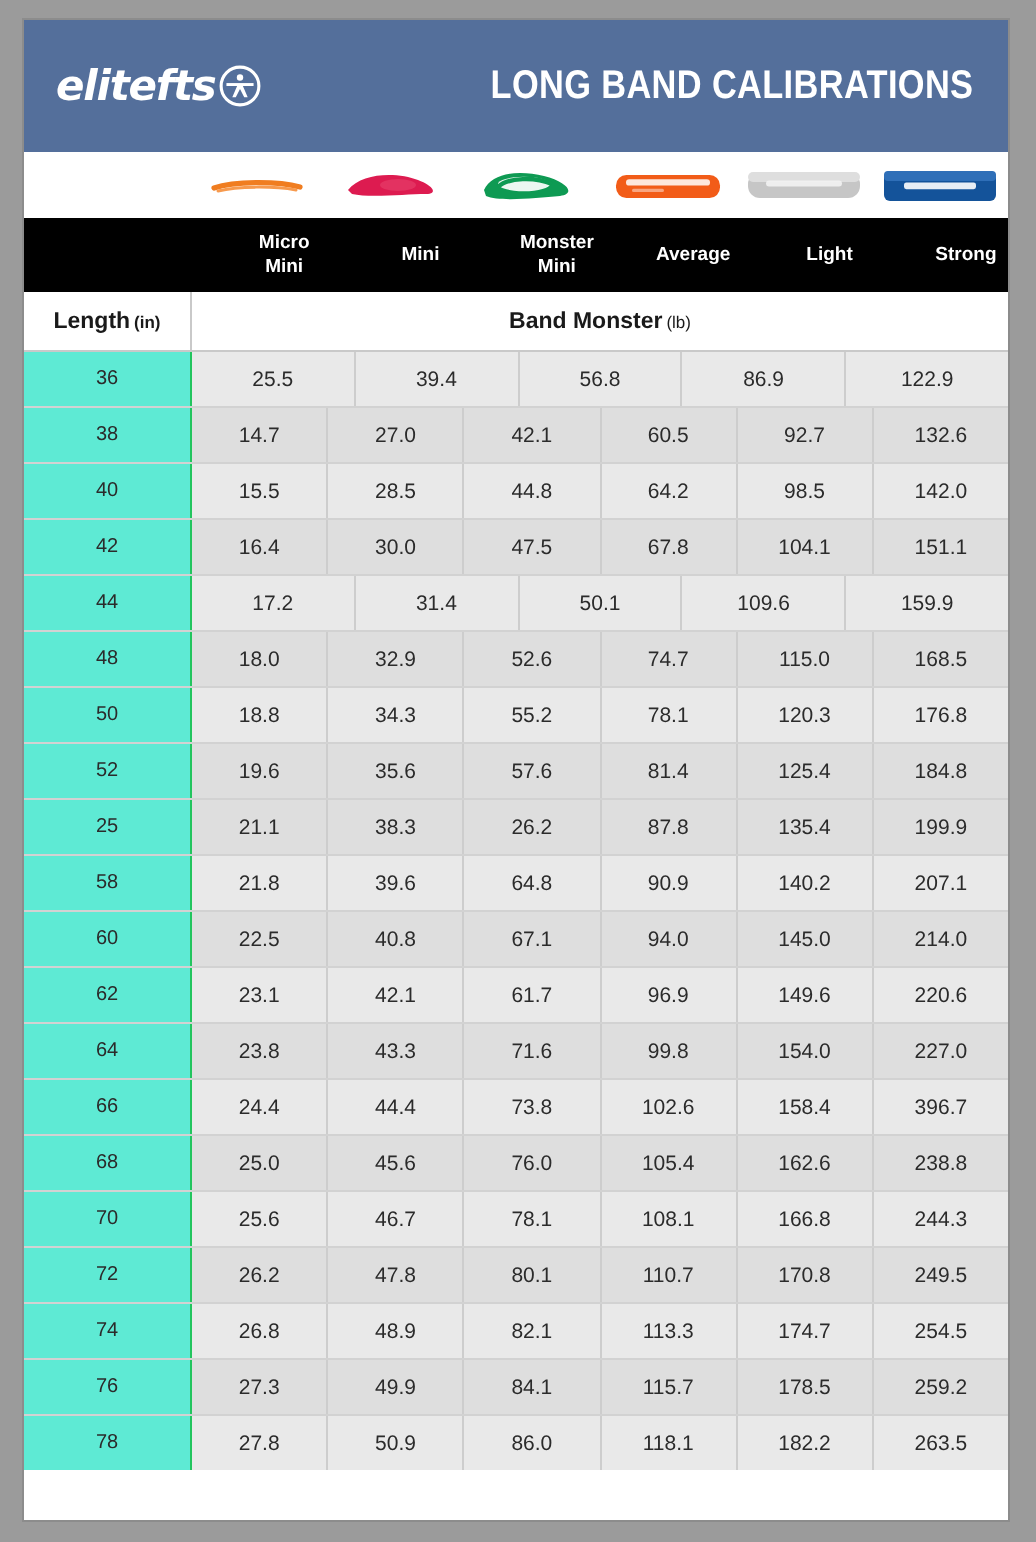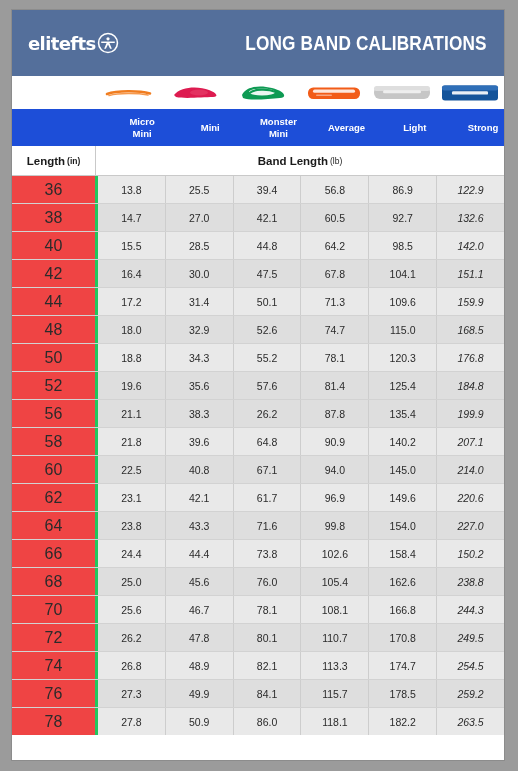--- a/index.html
+++ b/index.html
@@ -26,24 +26,25 @@
     background:#546f9b;
     display:flex;align-items:center;
     justify-content:space-between;
     padding:0 17px 0 16px;
     box-sizing:border-box;
     flex:none;
   }
   .logo{display:flex;align-items:center;}
   .logo-word{
     color:#ffffff;
-    font-size:18px;
+    font-size:21px;
     font-weight:bold;
     letter-spacing:-0.6px;
     font-family:"DejaVu Sans", sans-serif;
+    font-style:italic;
   }
   .logo-mark{
     width:22px;height:22px;
     margin-left:1px;
     display:block;
   }
   .hdr-title{
     color:#ffffff;
     font-size:20px;
     font-weight:bold;
@@ -66,21 +67,21 @@
   .bandcell{
     flex:1 1 0;
     height:33px;
     display:flex;align-items:center;justify-content:center;
     position:relative;
   }
   .bandimg{display:block;}
 
   
   .colhdr{
-    background:#1d4ed8;
+    background:#000000;
     display:flex;
     flex:none;
     height:37px;
     gap:26px;
   }
   .colhdr .spacer{width:83px;flex:none;}
   .colhdr .ch{
     flex:1 1 0;
     color:#ffffff;
     font-size:9.5px;
@@ -115,32 +116,32 @@
   .tbl{flex:1 1 auto;display:flex;flex-direction:column;}
   .row{
     display:flex;
     height:27px;
     flex:none;
     border-bottom:1px solid #d2d2d2;
   }
   .row:last-child{border-bottom:none;}
   .row .len{
     width:83px;flex:none;
-    background:#ef4444;
-    border-right:3px solid #22c55e;
-    display:flex;align-items:center;justify-content:center;
-    font-size:16px;color:#2b2b2b;
+    background:#5eead4;
+    border-right:1px solid #22c55e;
+    display:flex;align-items:center;justify-content:center;
+    font-size:10px;color:#2b2b2b;
   }
   .row .cell{
     flex:1 1 0;
     display:flex;align-items:center;justify-content:center;
     font-size:10.5px;color:#2b2b2b;
     border-right:1px solid #cdcdcd;
   }
-  .row .cell:last-child{border-right:none;font-style:italic;}
+  .row .cell:last-child{border-right:none;}
   .row.odd .cell{background:#e9e9e9;}
   .row.even .cell{background:#dedede;}
 </style>
 </head>
 <body>
 
 <div id="card">
 
   <div class="hdr">
     <div class="logo">
@@ -241,29 +242,28 @@
       </div>
     </div>
   </div>
 
   <div class="subhdr">
     <div class="lencell">
       <span>Length</span>
       <span class="unit">(in)</span>
     </div>
     <div class="tens">
-      <span>Band Length</span>
+      <span>Band Monster</span>
       <span class="unit">(lb)</span>
     </div>
   </div>
 
   <div class="tbl" id="tbl">
       <div class="row odd">
         <div class="len">36</div>
-        <div class="cell">13.8</div>
         <div class="cell">25.5</div>
         <div class="cell">39.4</div>
         <div class="cell">56.8</div>
         <div class="cell">86.9</div>
         <div class="cell">122.9</div>
       </div>
       <div class="row even">
         <div class="len">38</div>
         <div class="cell">14.7</div>
         <div class="cell">27.0</div>
@@ -288,21 +288,20 @@
         <div class="cell">47.5</div>
         <div class="cell">67.8</div>
         <div class="cell">104.1</div>
         <div class="cell">151.1</div>
       </div>
       <div class="row odd">
         <div class="len">44</div>
         <div class="cell">17.2</div>
         <div class="cell">31.4</div>
         <div class="cell">50.1</div>
-        <div class="cell">71.3</div>
         <div class="cell">109.6</div>
         <div class="cell">159.9</div>
       </div>
       <div class="row even">
         <div class="len">48</div>
         <div class="cell">18.0</div>
         <div class="cell">32.9</div>
         <div class="cell">52.6</div>
         <div class="cell">74.7</div>
         <div class="cell">115.0</div>
@@ -320,21 +319,21 @@
       <div class="row even">
         <div class="len">52</div>
         <div class="cell">19.6</div>
         <div class="cell">35.6</div>
         <div class="cell">57.6</div>
         <div class="cell">81.4</div>
         <div class="cell">125.4</div>
         <div class="cell">184.8</div>
       </div>
       <div class="row even">
-        <div class="len">56</div>
+        <div class="len">25</div>
         <div class="cell">21.1</div>
         <div class="cell">38.3</div>
         <div class="cell">26.2</div>
         <div class="cell">87.8</div>
         <div class="cell">135.4</div>
         <div class="cell">199.9</div>
       </div>
       <div class="row odd">
         <div class="len">58</div>
         <div class="cell">21.8</div>
@@ -371,21 +370,21 @@
         <div class="cell">154.0</div>
         <div class="cell">227.0</div>
       </div>
       <div class="row odd">
         <div class="len">66</div>
         <div class="cell">24.4</div>
         <div class="cell">44.4</div>
         <div class="cell">73.8</div>
         <div class="cell">102.6</div>
         <div class="cell">158.4</div>
-        <div class="cell">150.2</div>
+        <div class="cell">396.7</div>
       </div>
       <div class="row even">
         <div class="len">68</div>
         <div class="cell">25.0</div>
         <div class="cell">45.6</div>
         <div class="cell">76.0</div>
         <div class="cell">105.4</div>
         <div class="cell">162.6</div>
         <div class="cell">238.8</div>
       </div>

